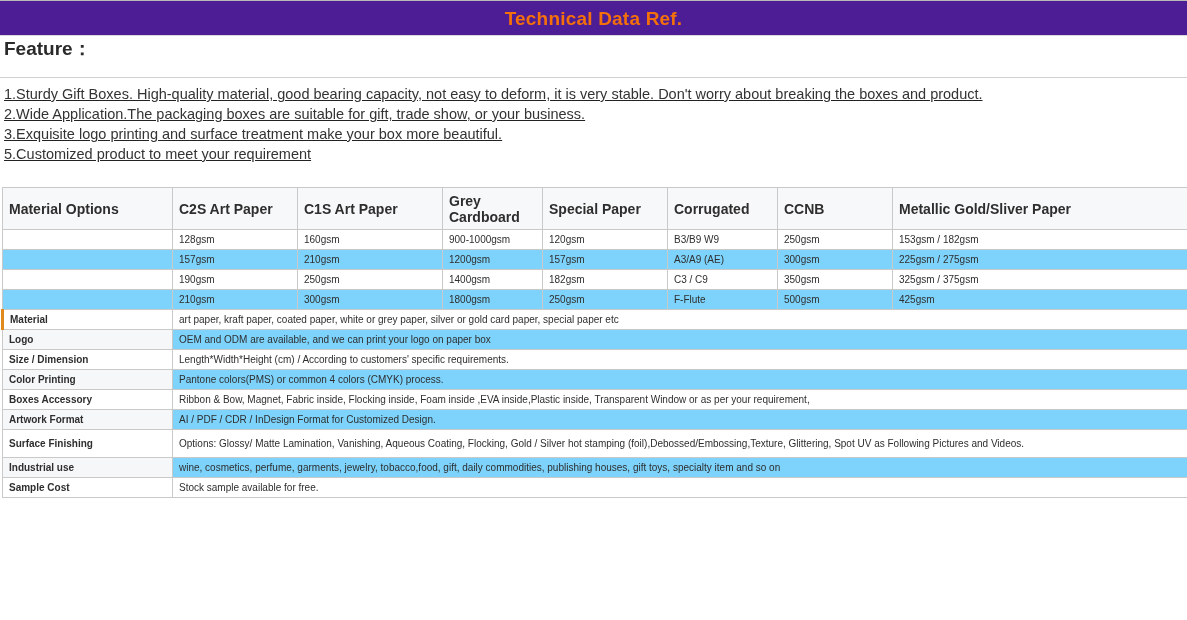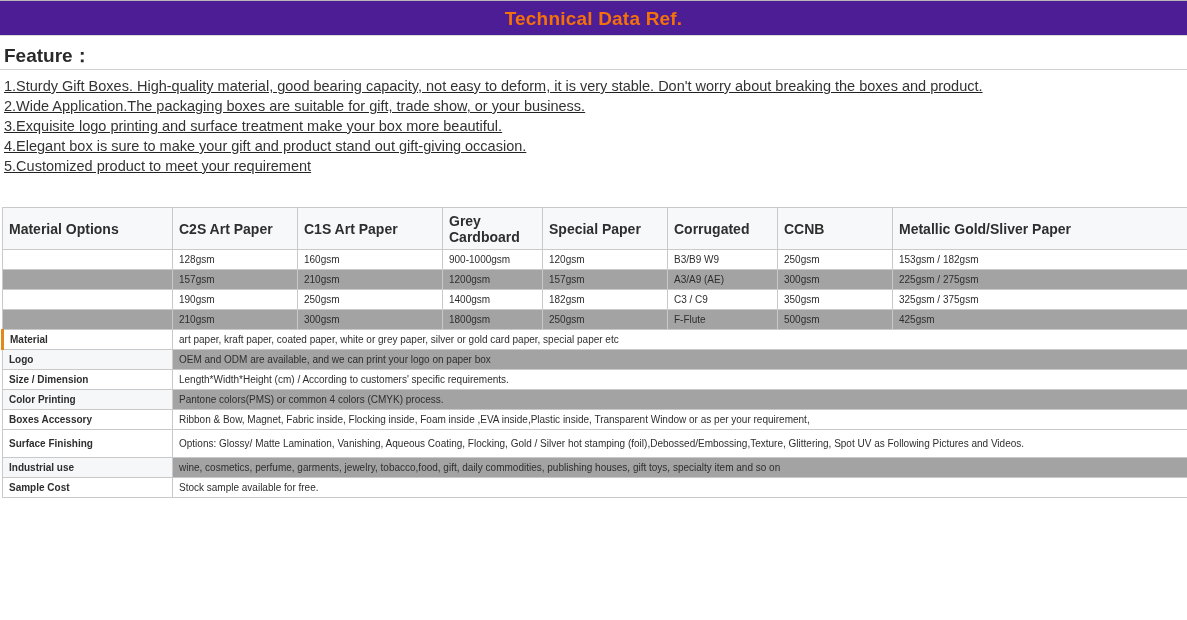--- a/index.html
+++ b/index.html
@@ -37,23 +37,23 @@
   .banner-title {
     color: #f4700a;
     font-size: 19px;
     font-weight: bold;
     letter-spacing: 0.2px;
     line-height: 1;
   }
 
   
   .feature-head {
-    height: 34px;
+    height: 42px;
     display: flex;
-    align-items: flex-end;
+    align-items: flex-start;
     padding-left: 4px;
     border-bottom: 1px solid #d0d0d0;
     box-sizing: border-box;
   }
   .feature-head-text {
     font-size: 19px;
     font-weight: bold;
     color: #2a2a2a;
   }
 
@@ -67,21 +67,21 @@
     font-size: 14.5px;
     line-height: 20px;
     color: #333333;
     white-space: nowrap;
   }
 
   
   table.spec {
     border-collapse: collapse;
     width: 1185px;
-    margin: 25px 1px 0 1px;
+    margin: 17px 1px 0 1px;
     table-layout: fixed;
   }
   table.spec td, table.spec th {
     border: 1px solid #c9c9c9;
     padding: 4px 6px;
     font-size: 10px;
     color: #2e2e2e;
     vertical-align: middle;
     text-align: left;
     box-sizing: border-box;
@@ -89,21 +89,21 @@
     white-space: nowrap;
   }
   table.spec th {
     font-weight: bold;
     font-size: 14px;
     background: #f7f8f9;
     height: 42px;
     white-space: normal;
     line-height: 16px;
   }
-  tr.alt td { background: #a3a3a3; }
+  tr.alt td { background: #7dd3fc; }
   tr.plain td { background: #ffffff; }
 
   td.gsm { height: 20px; padding-top: 1px; padding-bottom: 1px; }
 
   
   td.rowlabel {
     font-weight: bold;
     font-size: 13.5px;
     background: #ffffff;
   }
@@ -133,21 +133,20 @@
   </div>
 
   <div class="feature-head">
     <span class="feature-head-text">Feature：</span>
   </div>
 
   <div class="feature-list">
     <div class="feature-line">1.Sturdy Gift Boxes. High-quality material, good bearing capacity, not easy to deform, it is very stable. Don't worry about breaking the boxes and product.</div>
     <div class="feature-line">2.Wide Application.The packaging boxes are suitable for gift, trade show, or your business.</div>
     <div class="feature-line">3.Exquisite logo printing and surface treatment make your box more beautiful.</div>
-    <div class="feature-line">4.Elegant box is sure to make your gift and product stand out gift-giving occasion.</div>
     <div class="feature-line">5.Customized product to meet your requirement</div>
   </div>
 
   <table class="spec">
     <colgroup>
       <col class="h-material">
         <col class="h-c2s">
         <col class="h-c1s">
         <col class="h-grey">
       <col class="h-special">
@@ -221,20 +220,24 @@
         <td class="rowvalue" colspan="7">Length*Width*Height (cm) / According to customers' specific requirements.</td>
       </tr>
       <tr class="alt">
         <td class="rowlabel">Color Printing</td>
         <td class="rowvalue" colspan="7">Pantone colors(PMS) or common 4 colors (CMYK) process.</td>
       </tr>
       <tr class="plain">
         <td class="rowlabel">Boxes Accessory</td>
         <td class="rowvalue" colspan="7">Ribbon &amp; Bow, Magnet, Fabric inside, Flocking inside, Foam inside ,EVA inside,Plastic inside, Transparent Window or as per your requirement,</td>
       </tr>
+      <tr class="alt">
+        <td class="rowlabel">Artwork Format</td>
+        <td class="rowvalue" colspan="7">AI / PDF / CDR / InDesign Format for Customized Design.</td>
+      </tr>
       <tr class="plain">
         <td class="rowlabel">Surface Finishing</td>
         <td class="rowvalue wrapval" colspan="7">Options: Glossy/ Matte Lamination, Vanishing, Aqueous Coating, Flocking, Gold / Silver hot stamping (foil),Debossed/Embossing,Texture, Glittering, Spot UV as Following Pictures and Videos.</td>
       </tr>
       <tr class="alt">
         <td class="rowlabel">Industrial use</td>
         <td class="rowvalue" colspan="7">wine, cosmetics, perfume, garments, jewelry, tobacco,food, gift, daily commodities, publishing houses, gift toys, specialty item and so on</td>
       </tr>
       <tr class="plain">
         <td class="rowlabel">Sample Cost</td>

